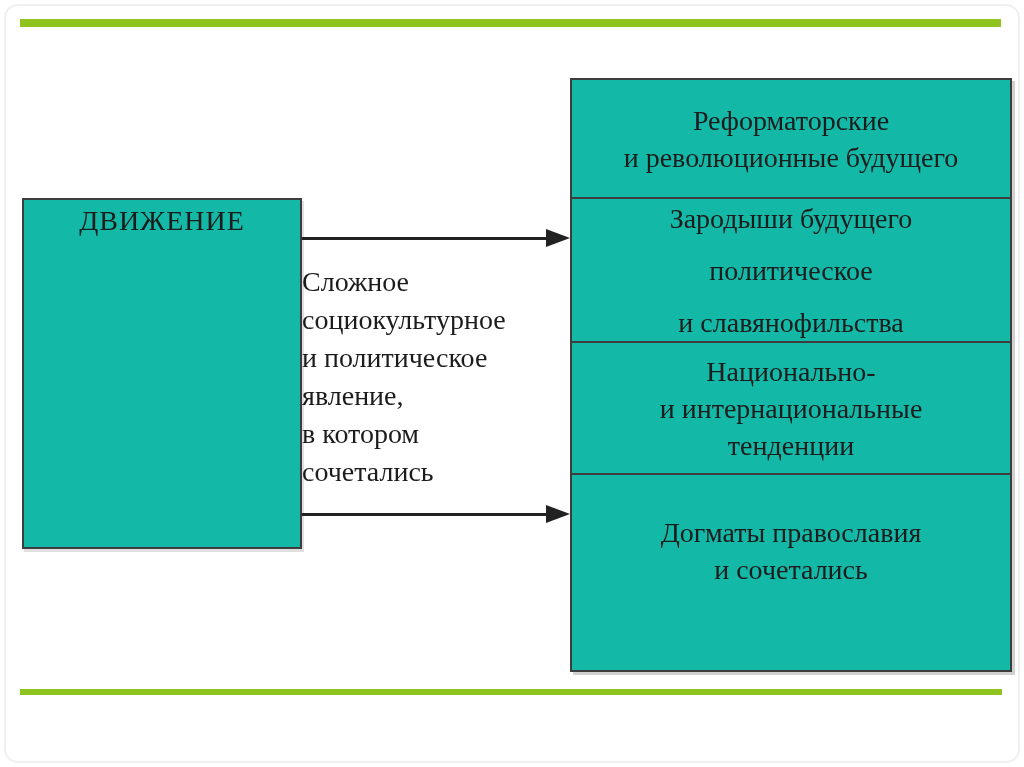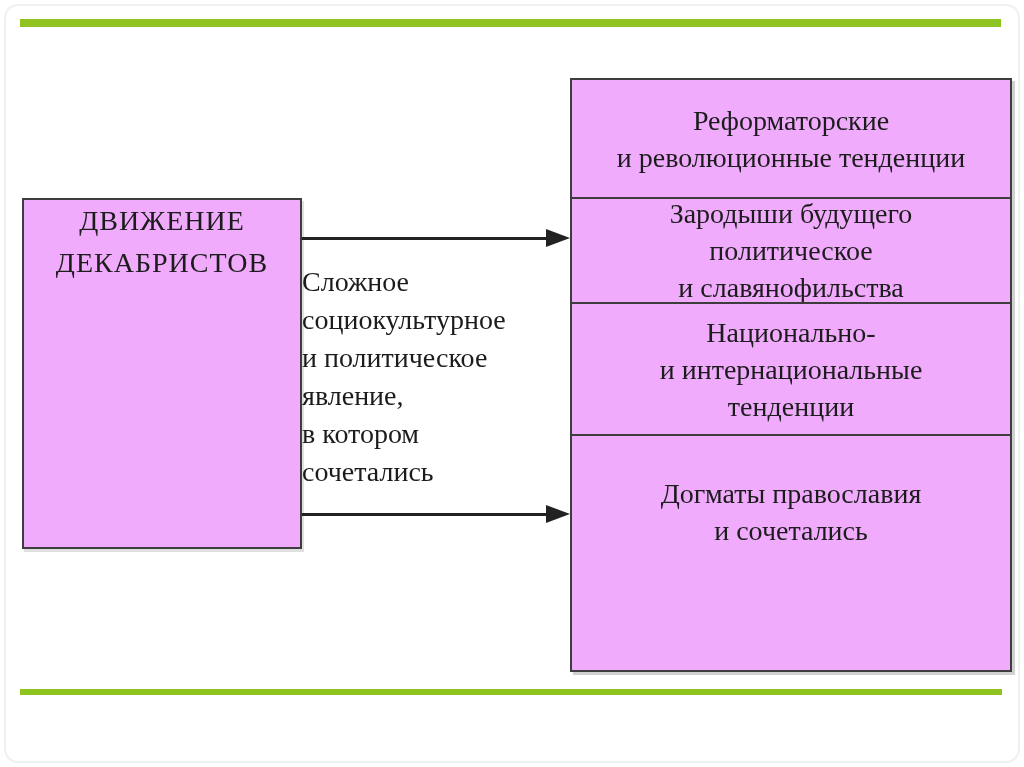--- a/index.html
+++ b/index.html
@@ -29,21 +29,21 @@
   }
   .accent-bar.top {
     left: 20px; top: 19px; width: 981px; height: 8px;
   }
   .accent-bar.bottom {
     left: 20px; top: 689px; width: 982px; height: 6px;
   }
   .box {
     position: absolute;
     border: 2px solid #3d3d3d;
-    background: #f0abfc;
+    background: #14b8a6;
     color: #1c1c1c;
     text-align: center;
   }
   #left-box {
     left: 22px; top: 198px; width: 276px; height: 347px;
     display: flex;
     flex-direction: column;
     align-items: center;
     font-size: 28px;
     line-height: 42px;
@@ -93,37 +93,36 @@
     align-items: center;
     font-size: 28px;
     line-height: 37px;
     padding: 0 6px;
     box-sizing: border-box;
   }
   .right-row + .right-row {
     border-top: 2px solid #3d3d3d;
   }
   #right-row-1 { height: 117px; }
-  #right-row-2 { height: 105px; }
+  #right-row-2 { height: 144px; gap: 15px; }
   #right-row-3 { height: 132px; }
   #right-row-4 { height: 154px; }
 </style>
 </head>
 <body>
 
 <div id="stage">
 
   <div class="slide-frame"></div>
 
   <div class="accent-bar top"></div>
   <div class="accent-bar bottom"></div>
 
   <div id="left-box" class="box">
     <span class="line">ДВИЖЕНИЕ</span>
-    <span class="line">ДЕКАБРИСТОВ</span>
   </div>
 
   <div id="connector-label">
     <span class="line">Сложное</span>
     <span class="line">социокультурное</span>
     <span class="line">и политическое</span>
     <span class="line">явление,</span>
     <span class="line">в котором</span>
     <span class="line">сочетались</span>
   </div>
@@ -135,21 +134,21 @@
 
   <div id="arrow-bottom" class="arrow">
     <div class="shaft"></div>
     <div class="head"></div>
   </div>
 
   <div id="right-column" class="box">
 
     <div id="right-row-1" class="right-row">
       <span class="line">Реформаторские</span>
-      <span class="line">и революционные тенденции</span>
+      <span class="line">и революционные будущего</span>
     </div>
 
     <div id="right-row-2" class="right-row">
       <span class="line">Зародыши будущего</span>
       <span class="line">политическое</span>
       <span class="line">и славянофильства</span>
     </div>
 
     <div id="right-row-3" class="right-row">
       <span class="line">Национально-</span>

